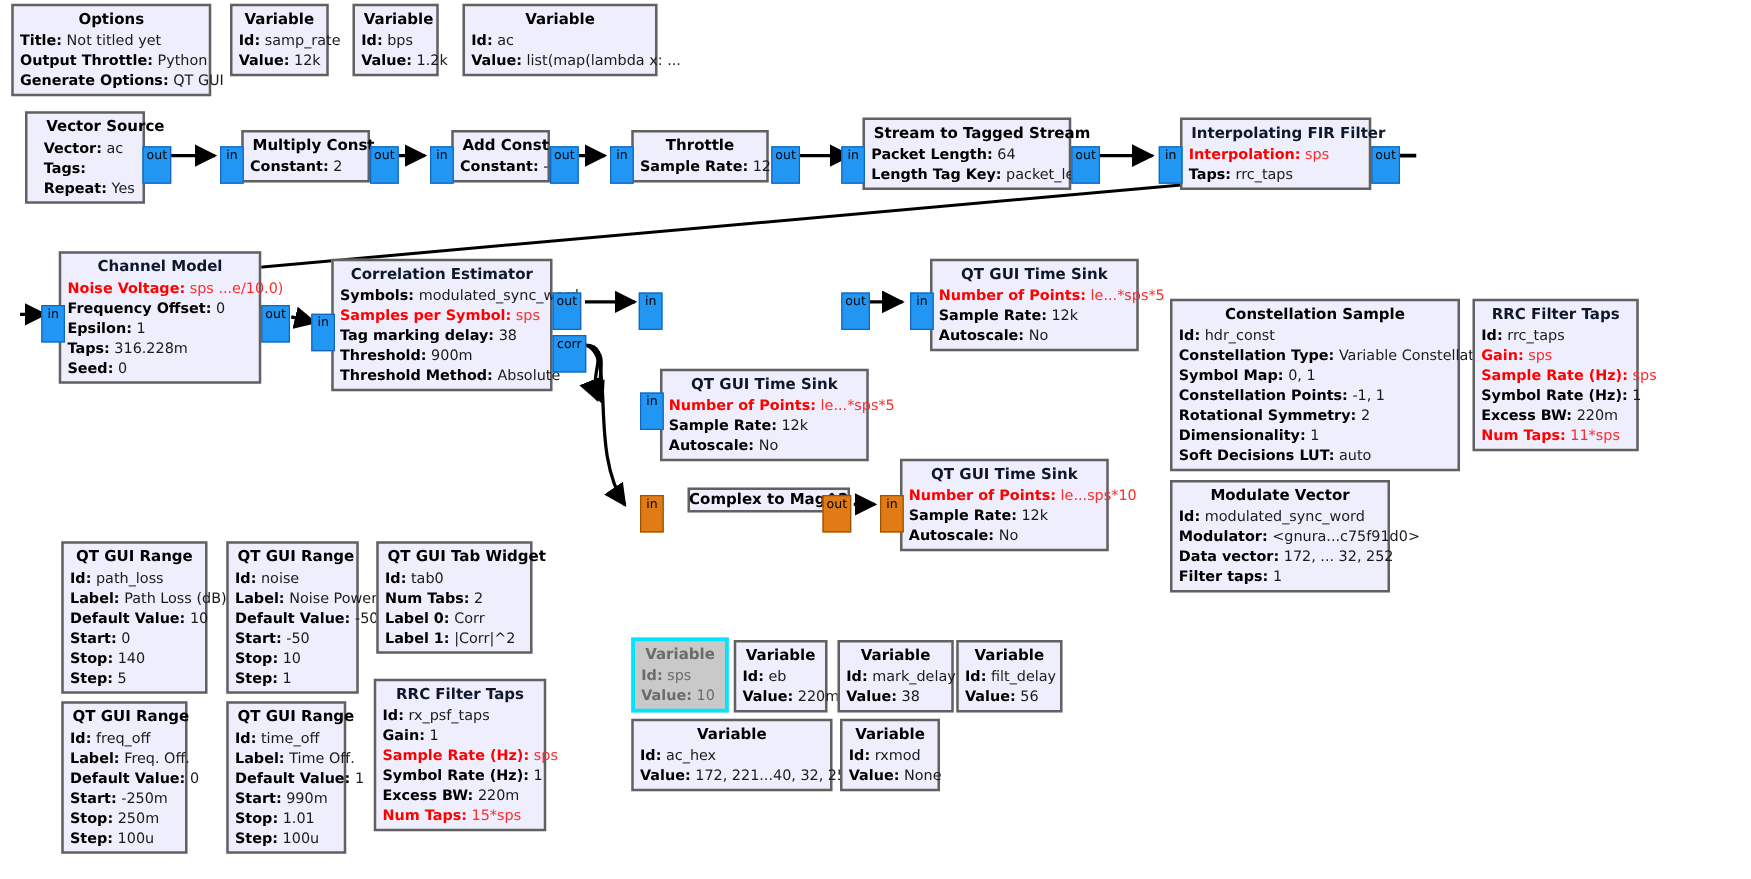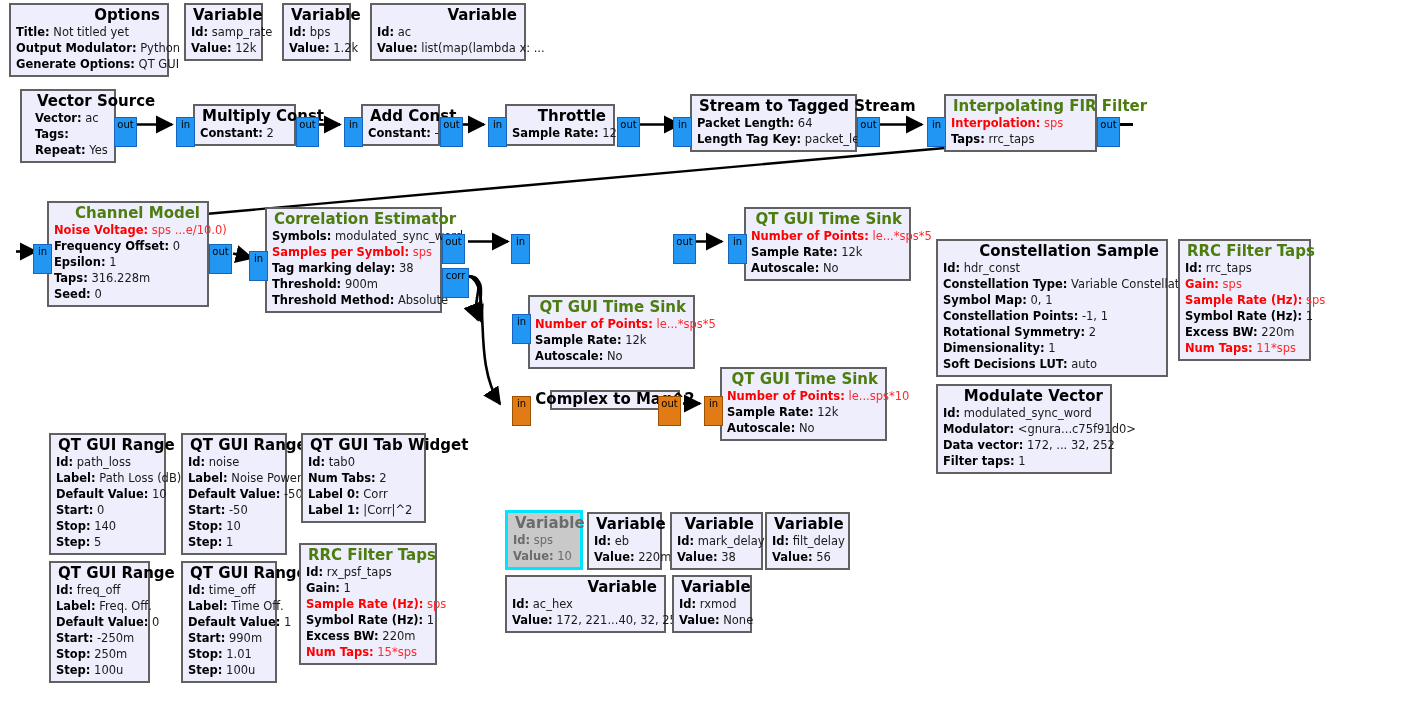--- a/index.html
+++ b/index.html
@@ -26,34 +26,34 @@
     background:#eeeefd;
     border:2px solid #616161;
     padding:2px 5px 3px 5px;
     white-space:nowrap;
     line-height:16px;
     font-size:11.5px;
     color:#000;
   }
   .blk .ttl{
     display:block;
-    text-align:right;
+    text-align:center;
     font-weight:bold;
-    font-size:15px;
+    font-size:12px;
     line-height:17px;
     padding:0 2px;
   }
   .blk .row{
     display:block;
     font-size:11.5px;
     line-height:16px;
   }
   .blk .k{font-weight:bold;color:#000;}
   .blk .v{font-weight:normal;color:#1a1a1a;}
-  .ttl.red{color:#4d7c0f;}
+  .ttl.red{color:#0f172a;}
   .k.red{color:#ff0000;}
   .v.red{color:#ff2a2a;}
   
   .blk.sel{
     background:#c9c9c9;
     border:3px solid #00e5ff;
   }
   .blk.sel .ttl,.blk.sel .k{color:#6b6b6b;}
   .blk.sel .v{color:#6b6b6b;}
   
@@ -113,21 +113,21 @@
     <path d="M 468 276 C 492 280 474 304 482 322" fill="none" stroke="#000" stroke-width="2.6" marker-end="url(#ah)"></path>
 
     <path d="M 468 276 C 494 282 470 360 500 404" fill="none" stroke="#000" stroke-width="2.6" marker-end="url(#ah)"></path>
 
     <line x1="683" y1="403.5" x2="700" y2="403.5" stroke="#000" stroke-width="2.6" marker-end="url(#ah)"></line>
   </svg>
 
   <div class="blk" style="left:9px;top:3px;width:160px;">
     <span class="ttl">Options</span>
     <span class="row"><b class="k">Title:</b> <span class="v">Not titled yet</span></span>
-    <span class="row"><b class="k">Output Modulator:</b> <span class="v">Python</span></span>
+    <span class="row"><b class="k">Output Throttle:</b> <span class="v">Python</span></span>
     <span class="row"><b class="k">Generate Options:</b> <span class="v">QT GUI</span></span>
   </div>
 
   <div class="blk" style="left:184px;top:3px;width:79px;">
     <span class="ttl">Variable</span>
     <span class="row"><b class="k">Id:</b> <span class="v">samp_rate</span></span>
     <span class="row"><b class="k">Value:</b> <span class="v">12k</span></span>
   </div>
 
   <div class="blk" style="left:282px;top:3px;width:69px;">

